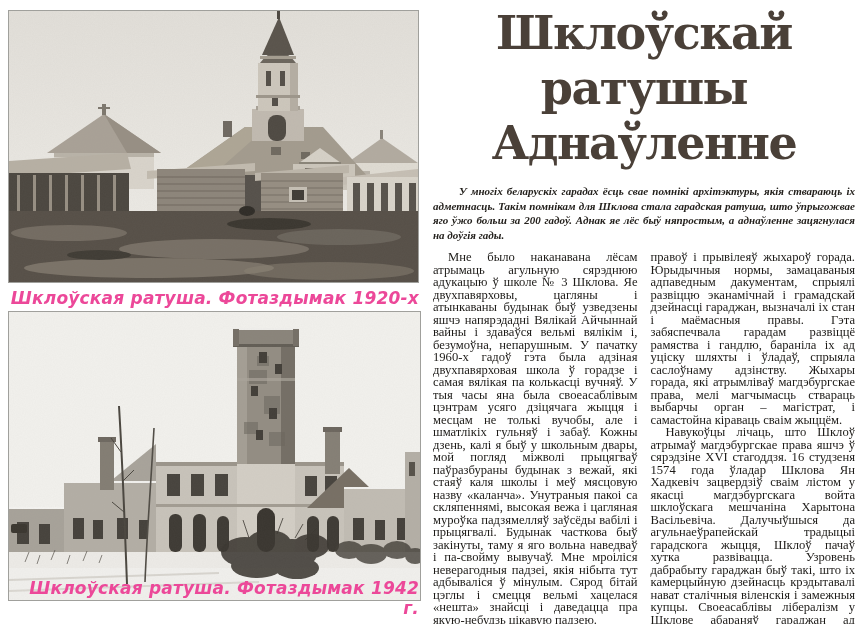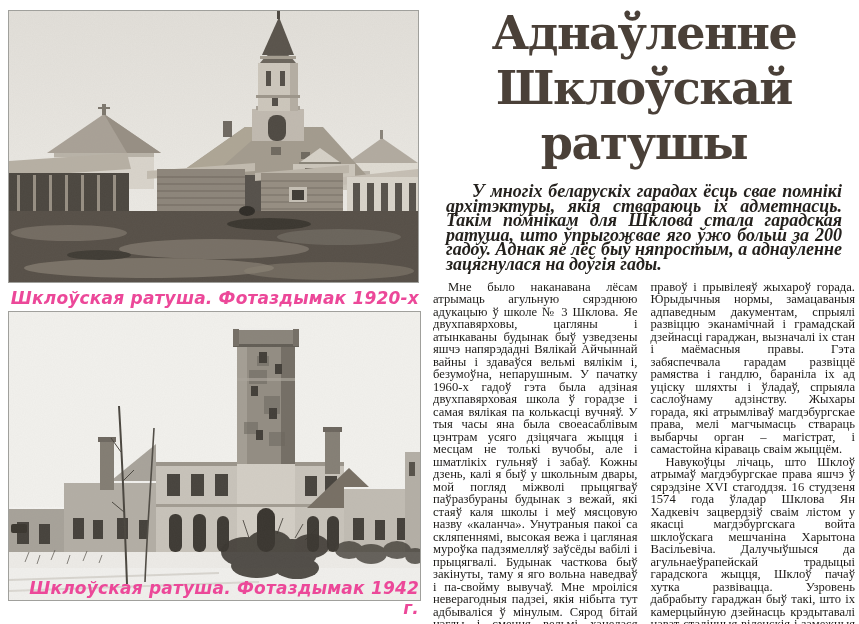--- a/index.html
+++ b/index.html
@@ -22,23 +22,23 @@
   
   .article{position:absolute;left:433px;top:0;width:422px;height:624px;}
   .headline{
     margin:6px 0 0;text-align:center;
     font-family:"DejaVu Serif",serif;font-weight:bold;
     font-size:46px;line-height:55px;letter-spacing:-1.5px;
     color:var(--headline,#4a4038);
   }
   .headline span{display:block;}
   .lead{
-    margin:13px 13px 0;text-align:justify;text-indent:26px;
+    margin:13px 0 0;text-align:justify;text-indent:26px;
     font-weight:bold;font-style:italic;
-    font-size:18px;line-height:14.6px;color:#24211d;
+    font-size:11px;line-height:14.6px;color:#24211d;
   }
   .cols{display:flex;gap:13px;margin-top:9px;}
   .col{
     width:204.5px;text-align:justify;
     font-size:12.6px;line-height:12.5px;color:#1d1b18;
   }
   .col p{margin:0;}
   .col p.indent{text-indent:15px;}
 </style>
 </head>
@@ -282,22 +282,22 @@
           <path d="M16,250 l4,-10 M28,252 l3,-9 M42,248 l4,-10 M58,252 l3,-9 M74,249 l4,-10 M90,251 l3,-8" fill="none"></path>
         </g>
       </g>
       <rect x="0" y="0" width="411" height="288" filter="url(#grain2)"></rect>
     </svg>
   </figure>
   <figcaption class="caption caption-2">Шклоўская ратуша. Фотаздымак 1942 г.</figcaption>
 
   <div class="article">
     <h1 class="headline">
+      <span>Шклоўскай ратушы</span>
       <span>Аднаўленне</span>
-      <span>Шклоўскай ратушы</span>
     </h1>
     <p class="lead">У многіх беларускіх гарадах ёсць свае помнікі архітэктуры, якія ствараюць іх адметнасць. Такім помнікам для Шклова стала гарадская ратуша, што ўпрыгожвае яго ўжо больш за 200 гадоў. Аднак яе лёс быў няпростым, а аднаўленне зацягнулася на доўгія гады.</p>
     <div class="cols">
       <div class="col">
         <p class="indent">Мне было наканавана лёсам атрымаць агульную сярэднюю адукацыю ў школе № 3 Шклова. Яе двухпавярховы, цагляны і атынкаваны будынак быў узведзены яшчэ напярэдадні Вялікай Айчыннай вайны і здаваўся вельмі вялікім і, безумоўна, непарушным. У пачатку 1960-х гадоў гэта была адзіная двухпавярховая школа ў горадзе і самая вялікая па колькасці вучняў. У тыя часы яна была своеасаблівым цэнтрам усяго дзіцячага жыцця і месцам не толькі вучобы, але і шматлікіх гульняў і забаў. Кожны дзень, калі я быў у школьным двары, мой погляд міжволі прыцягваў паўразбураны будынак з вежай, які стаяў каля школы і меў мясцовую назву «каланча». Унутраныя пакоі са скляпеннямі, высокая вежа і цагляная муроўка падзямелляў заўсёды вабілі і прыцягвалі. Будынак часткова быў закінуты, таму я яго вольна наведваў і па-свойму вывучаў. Мне мроіліся неверагодныя падзеі, якія нібыта тут адбываліся ў мінулым. Сярод бітай цэглы і смецця вельмі хацелася «нешта» знайсці і даведацца пра якую-небудзь цікавую падзею.</p>
 
       </div>
       <div class="col">
         <p>правоў і прывілеяў жыхароў горада. Юрыдычныя нормы, замацаваныя адпаведным дакументам, спрыялі развіццю эканамічнай і грамадскай дзейнасці гараджан, вызначалі іх стан і маёмасныя правы. Гэта забяспечвала гарадам развіццё рамяства і гандлю, бараніла іх ад уціску шляхты і ўладаў, спрыяла саслоўнаму адзінству. Жыхары горада, які атрымліваў магдэбургскае права, мелі магчымасць ствараць выбарчы орган – магістрат, і самастойна кіраваць сваім жыццём.</p>
         <p class="indent">Навукоўцы лічаць, што Шклоў атрымаў магдэбургскае права яшчэ ў сярэдзіне XVI стагоддзя. 16 студзеня 1574 года ўладар Шклова Ян Хадкевіч зацвердзіў сваім лістом у якасці магдэбургскага войта шклоўскага мешчаніна Харытона Васільевіча. Далучыўшыся да агульнаеўрапейскай традыцыі гарадскога жыцця, Шклоў пачаў хутка развівацца. Узровень дабрабыту гараджан быў такі, што іх камерцыйную дзейнасць крэдытавалі нават сталічныя віленскія і замежныя купцы. Своеасаблівы лібералізм у Шклове абараняў гараджан ад злоўжывання ўладаў, што спрыяла развіццю рамёстваў.</p>

